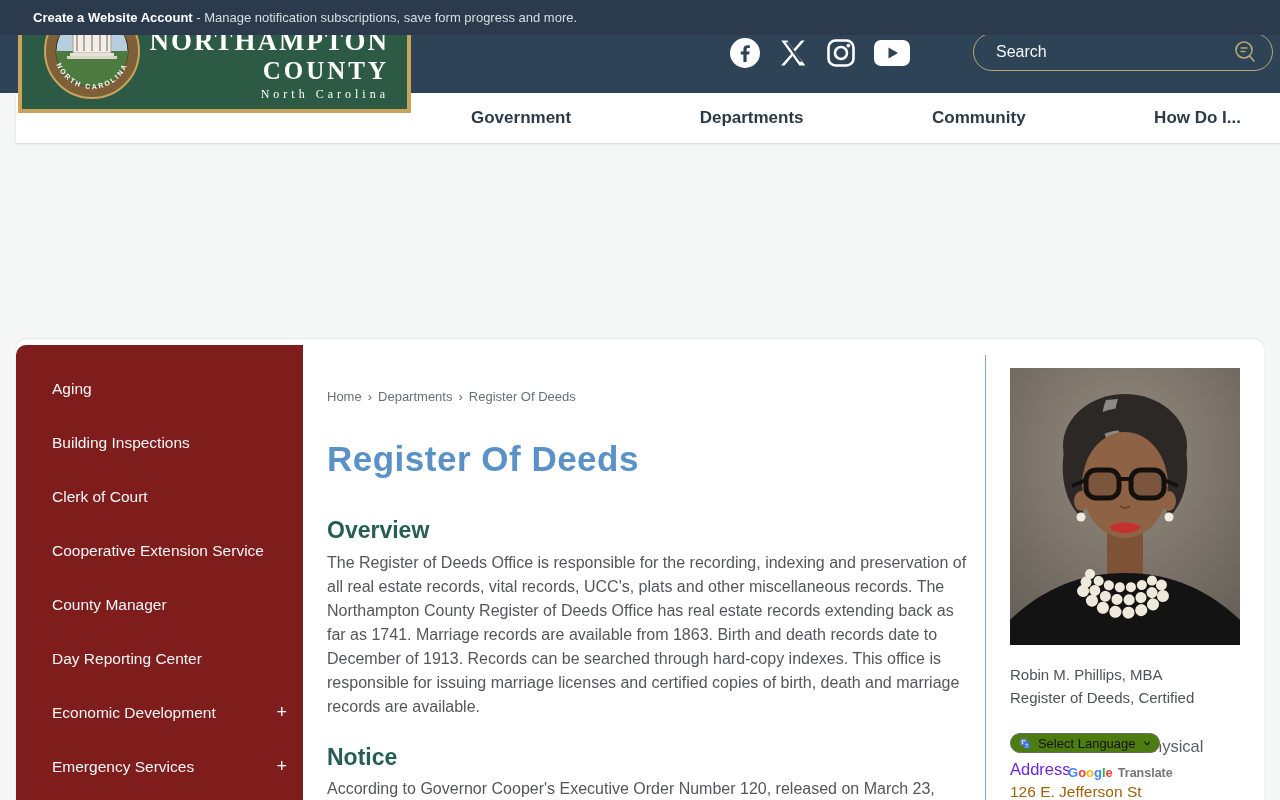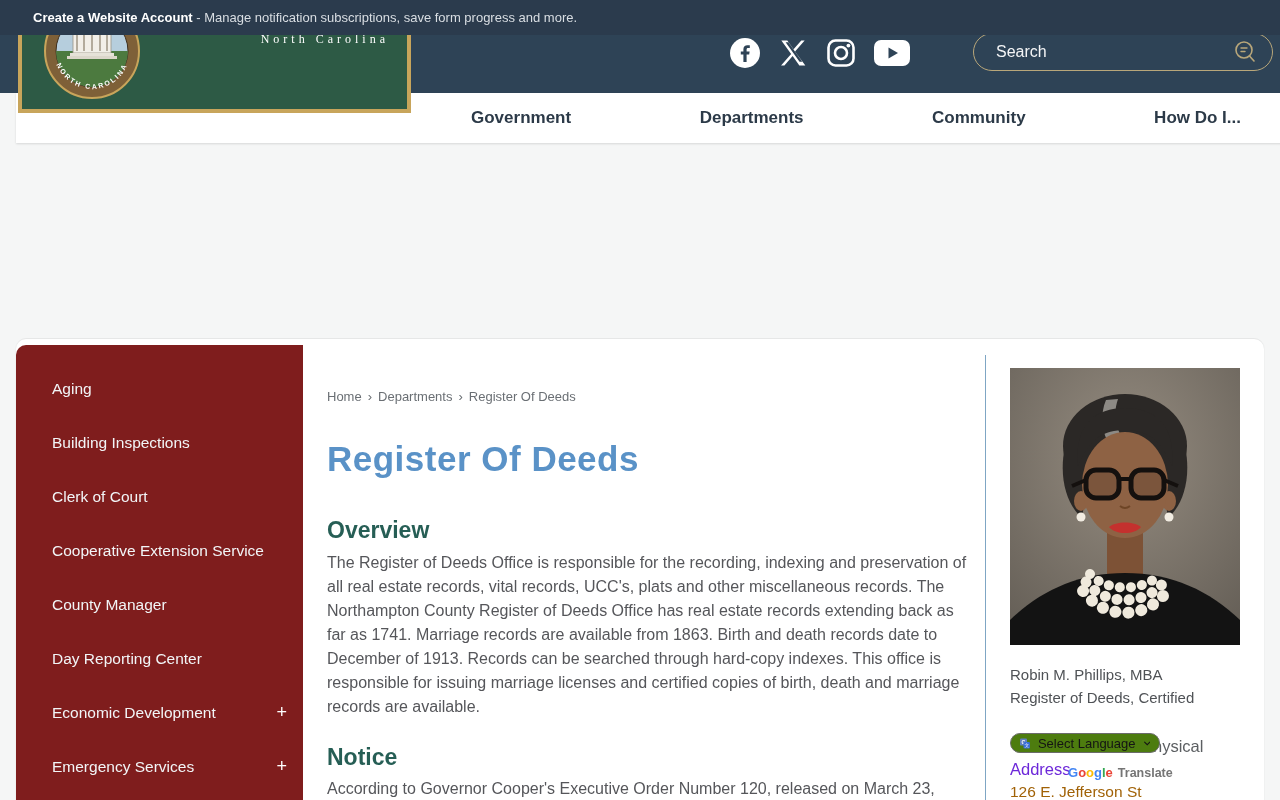--- a/index.html
+++ b/index.html
@@ -90,20 +90,22 @@
       <rect x="29" y="30" width="38" height="20" fill="#f2efe8" stroke="#9a9385" stroke-width="0.8"></rect>
       <path d="M33,32 v16 M40,32 v16 M48,32 v16 M56,32 v16 M63,32 v16" stroke="#b3ab9c" stroke-width="2"></path>
       <rect x="26" y="50" width="44" height="3" fill="#e6e2d8"></rect>
       <rect x="23" y="53" width="50" height="3" fill="#dbd6ca"></rect>
       <path id="sealarc" d="M10,48 a38,38 0 0 0 76,0" fill="none"></path>
       <text font-size="7" font-weight="bold" fill="#ffffff" letter-spacing="2">
         <textPath href="#sealarc" startOffset="50%" text-anchor="middle">NORTH CAROLINA</textPath>
       </text>
     </svg>
     <div class="logo-text">
+      <div class="logo-l1">NORTHAMPTON</div>
+      <div class="logo-l2">COUNTY</div>
       <div class="logo-l3">North Carolina</div>
     </div>
   </div>
 
   <header class="topbar">
     <p class="topbar-text" style="margin:0 0 0 33px;">
       <b>Create a Website Account</b><span> - Manage notification subscriptions, save form progress and more.</span>
     </p>
   </header>
 

